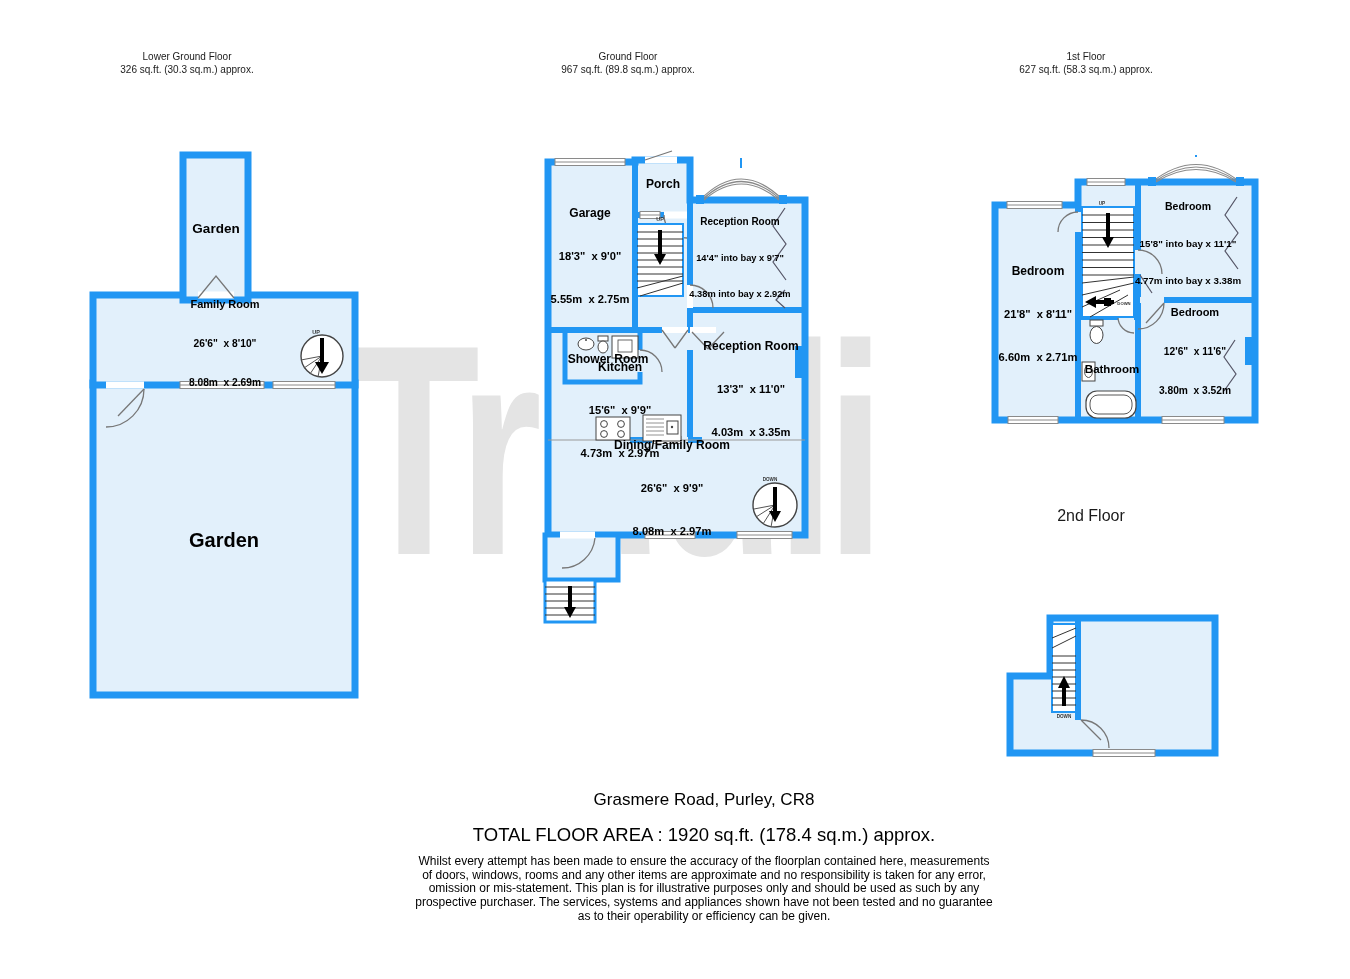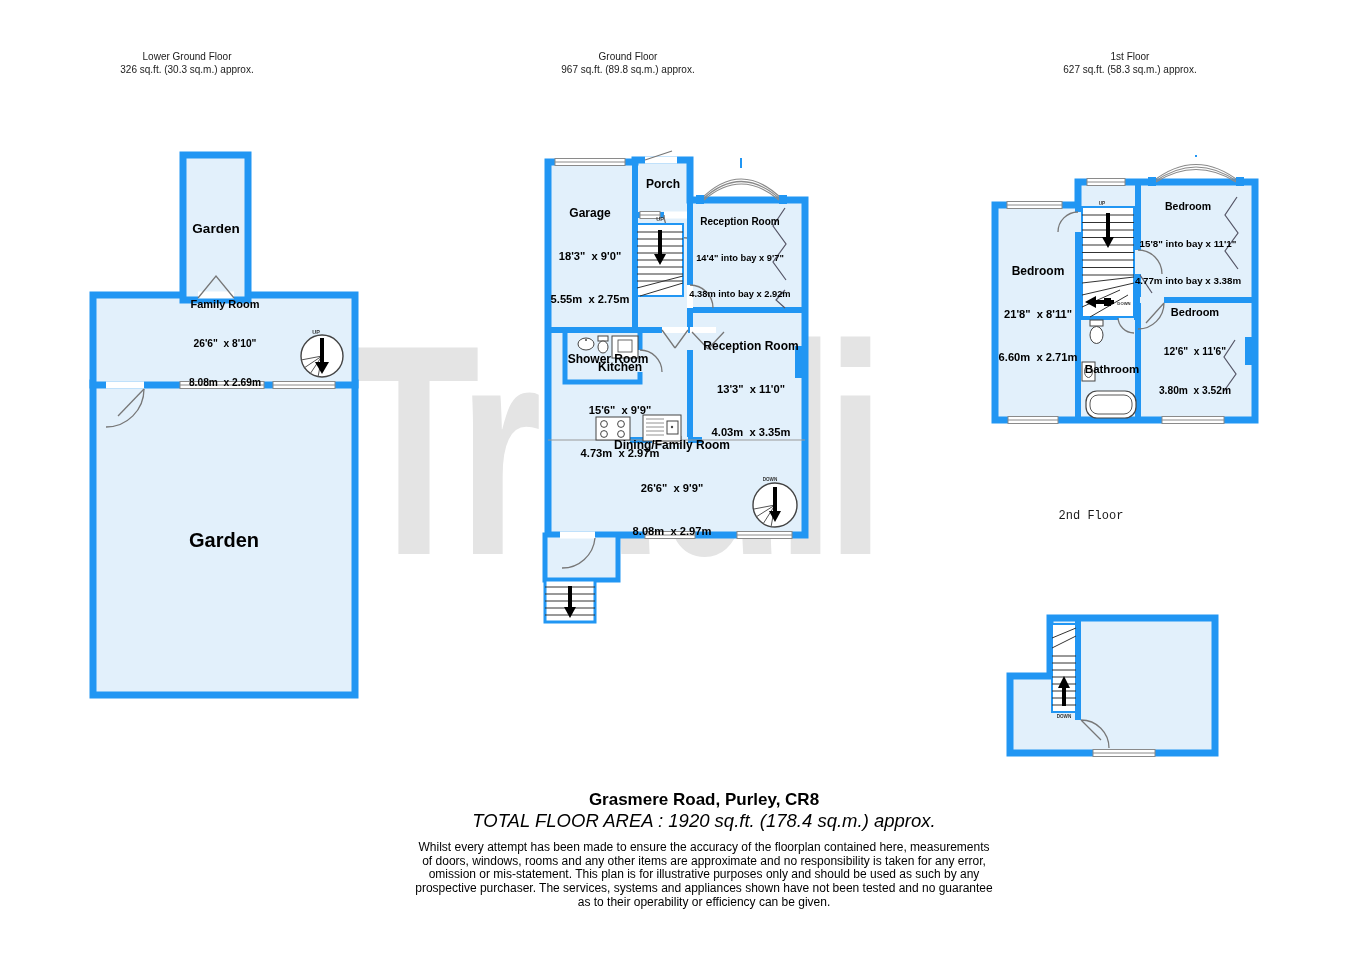--- a/index.html
+++ b/index.html
@@ -11,45 +11,45 @@
         user-select:none;}
   .plan{position:absolute;z-index:1;}
   .ftitle{position:absolute;z-index:2;transform:translateX(-50%);
         text-align:center;font-size:10px;color:#1a1a1a;line-height:1.25;}
   .rlabel{position:absolute;z-index:3;transform:translate(-50%,-50%);
         text-align:center;font-weight:bold;color:#000;line-height:1.22;
         white-space:pre;}
   .rlabel .dim{font-size:0.93em;}
   .rlabel .tiny{font-size:5px;font-weight:bold;color:#333;letter-spacing:.5px;}
   .floortag{position:absolute;z-index:2;transform:translate(-50%,-50%);
-        font-size:12px;color:#1a1a1a;font-family:Liberation Mono, monospace;}
+        font-size:16px;color:#1a1a1a;}
   .footer{position:absolute;left:704px;top:790px;width:700px;z-index:2;
         transform:translateX(-50%);text-align:center;color:#000;}
-  .footer .address{font-size:17px;font-weight:bold;}
-  .footer .total{font-size:18.5px;margin-bottom:9px;font-style:italic;}
+  .footer .address{font-size:17px;margin-bottom:14px;}
+  .footer .total{font-size:18.5px;margin-bottom:9px;}
   .footer .disclaimer{font-size:12px;line-height:1.14;white-space:pre-line;}
   .footer .credit{font-size:12px;line-height:1.14;}
   svg text{font-family:"Liberation Sans",sans-serif;font-weight:bold;fill:#333;}
 </style>
 </head>
 <body>
 
 <div class="page">
 
   <div class="watermark">Truuli</div>
 
   <div class="ftitle" style="left:187px;top:51px;">
     <div>Lower Ground Floor</div>
     <div>326 sq.ft. (30.3 sq.m.) approx.</div>
   </div>
   <div class="ftitle" style="left:628px;top:51px;">
     <div>Ground Floor</div>
     <div>967 sq.ft. (89.8 sq.m.) approx.</div>
   </div>
-  <div class="ftitle" style="left:1086px;top:51px;margin-left:44px;">
+  <div class="ftitle" style="left:1086px;top:51px;">
     <div>1st Floor</div>
     <div>627 sq.ft. (58.3 sq.m.) approx.</div>
   </div>
   <div class="floortag" style="left:1091px;top:516px;">2nd Floor</div>
 
   <svg class="plan" style="left:88px;top:150px;" width="272" height="552" viewBox="0 0 272 552">
     <g>
       <rect x="5" y="233" width="262" height="312" fill="#e2f0fb" stroke="#2196f3" stroke-width="7"></rect>
       <rect x="5" y="145" width="262" height="90" fill="#e2f0fb" stroke="#2196f3" stroke-width="7"></rect>
       <rect x="95" y="5" width="65" height="145" fill="#e2f0fb" stroke="#2196f3" stroke-width="7"></rect>

